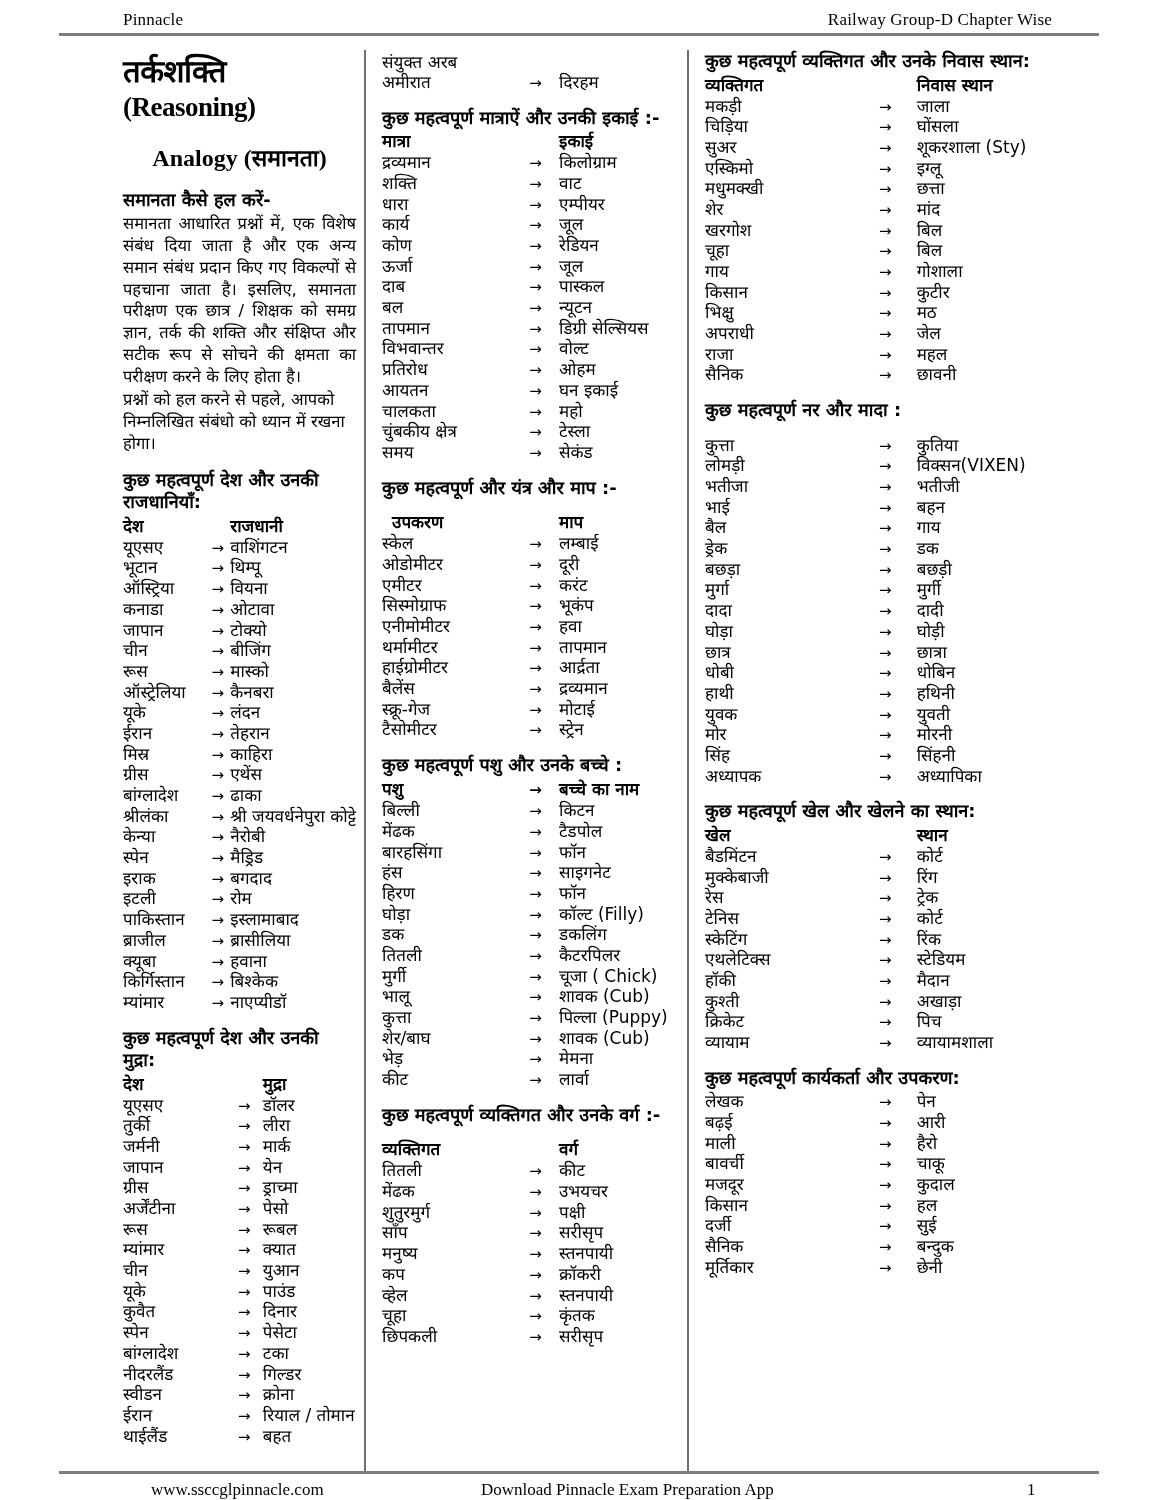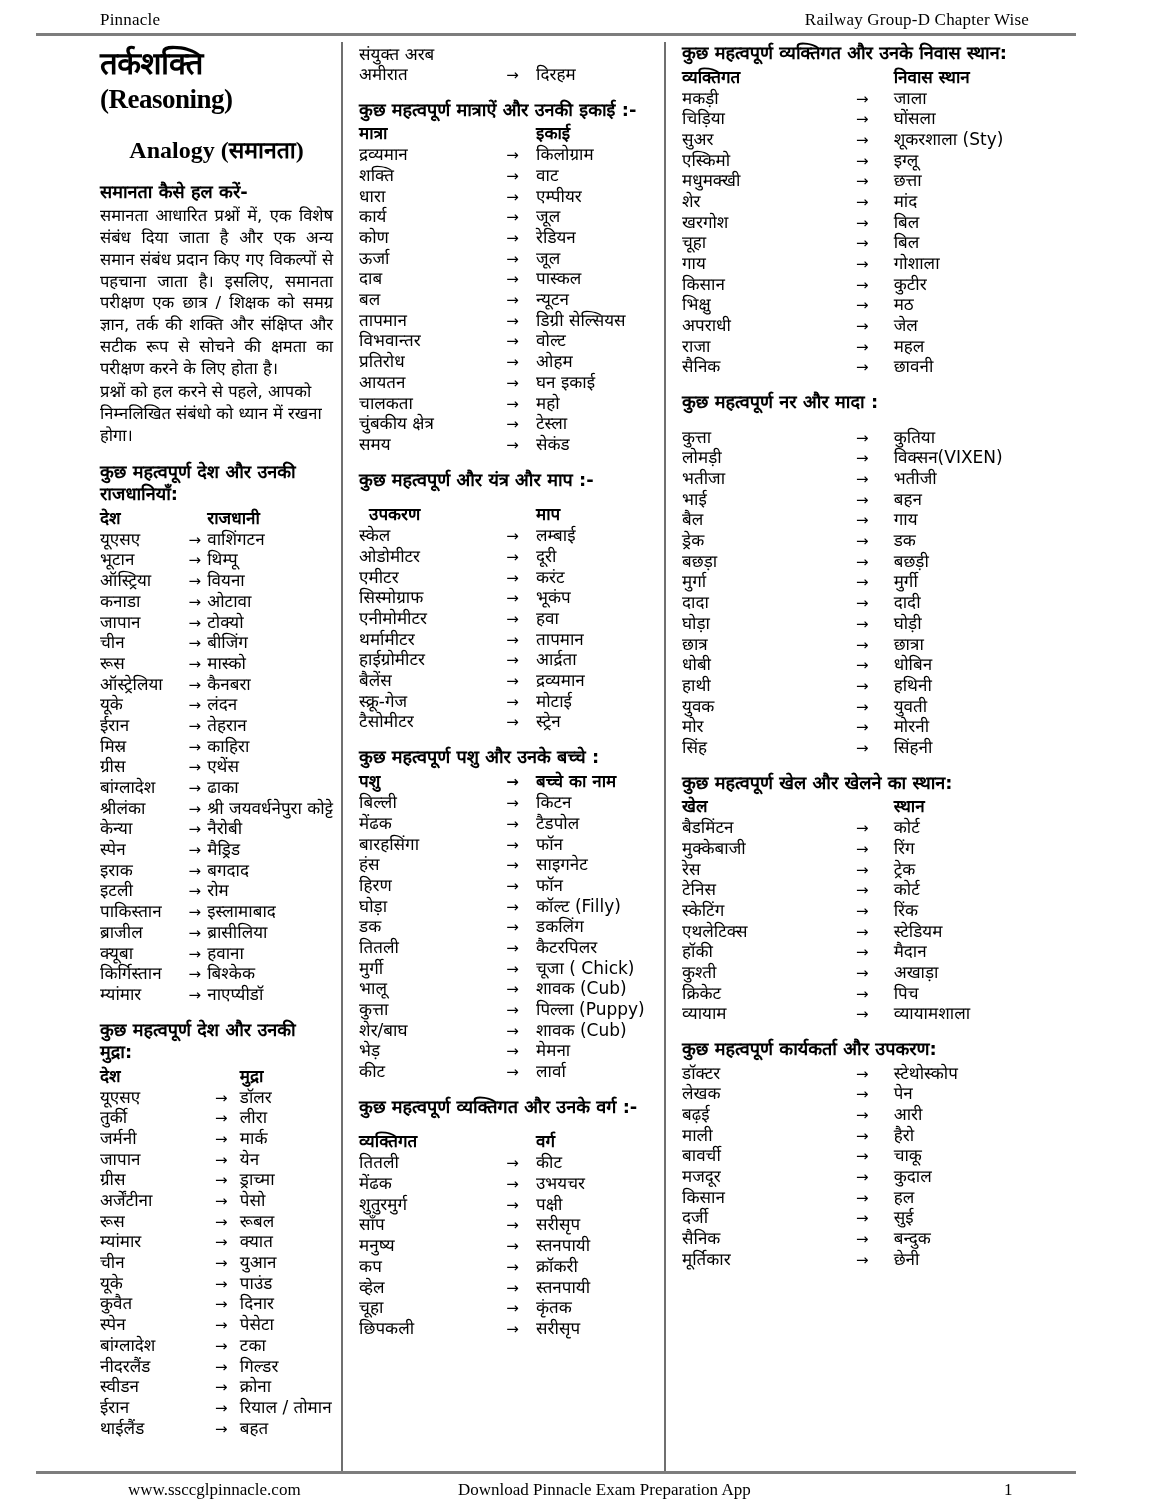--- a/index.html
+++ b/index.html
@@ -16,41 +16,42 @@
     overflow: hidden;
   }
   .page {
     width: 1112px;
     height: 1500px;
     box-sizing: border-box;
     padding: 10px 28px 0 28px;
     position: relative;
     display: flex;
     flex-direction: column;
+    margin-left: 23px;
   }
   
   .hdr {
     display: flex;
     justify-content: space-between;
     align-items: baseline;
     font-family: "Liberation Serif", "DejaVu Serif", serif;
     font-size: 17px;
     padding: 0 55px 3px 72px;
     letter-spacing: .2px;
   }
   .hdr-rule {
     height: 3px;
     background: #7d7d7d;
     margin: 0 8px 0 8px;
   }
   
   .cols {
     flex: 1 1 auto;
     display: flex;
-    padding-top: 6px;
+    padding-top: 14px;
     min-height: 0;
     justify-content: space-between;
   }
   .col {
     box-sizing: border-box;
     position: relative;
   }
   .col-1 { width: 325px; padding: 0 8px 0 72px; }
   .col-2 { width: 338px; padding: 0 10px 0 16px; border-left: 2px solid #6f6f6f; }
   .col-3 { width: 440px; padding: 0 10px 0 16px; border-left: 2px solid #6f6f6f; }
@@ -853,20 +854,25 @@
             <tr>
               <td class="k">मोर</td>
               <td class="a">→</td>
               <td class="v">मोरनी</td>
             </tr>
             <tr>
               <td class="k">सिंह</td>
               <td class="a">→</td>
               <td class="v">सिंहनी</td>
             </tr>
+            <tr>
+              <td class="k">अध्यापक</td>
+              <td class="a">→</td>
+              <td class="v">अध्यापिका</td>
+            </tr>
           </tbody>
       </table>
 
       <div class="sec-head">कुछ महत्वपूर्ण खेल और खेलने का स्थान:</div>
       <table class="map c3">
         <tbody>
           <tr class="head">
             <td class="k">खेल</td>
             <td class="a"></td>
             <td class="v">स्थान</td>
@@ -921,25 +927,20 @@
               <td class="a">→</td>
               <td class="v">व्यायामशाला</td>
             </tr>
           </tbody>
       </table>
 
       <div class="sec-head">कुछ महत्वपूर्ण कार्यकर्ता और उपकरण:</div>
       <table class="map c3">
         <tbody>
             <tr>
-              <td class="k">डॉक्टर</td>
-              <td class="a">→</td>
-              <td class="v">स्टेथोस्कोप</td>
-            </tr>
-            <tr>
               <td class="k">लेखक</td>
               <td class="a">→</td>
               <td class="v">पेन</td>
             </tr>
             <tr>
               <td class="k">बढ़ई</td>
               <td class="a">→</td>
               <td class="v">आरी</td>
             </tr>
             <tr>

